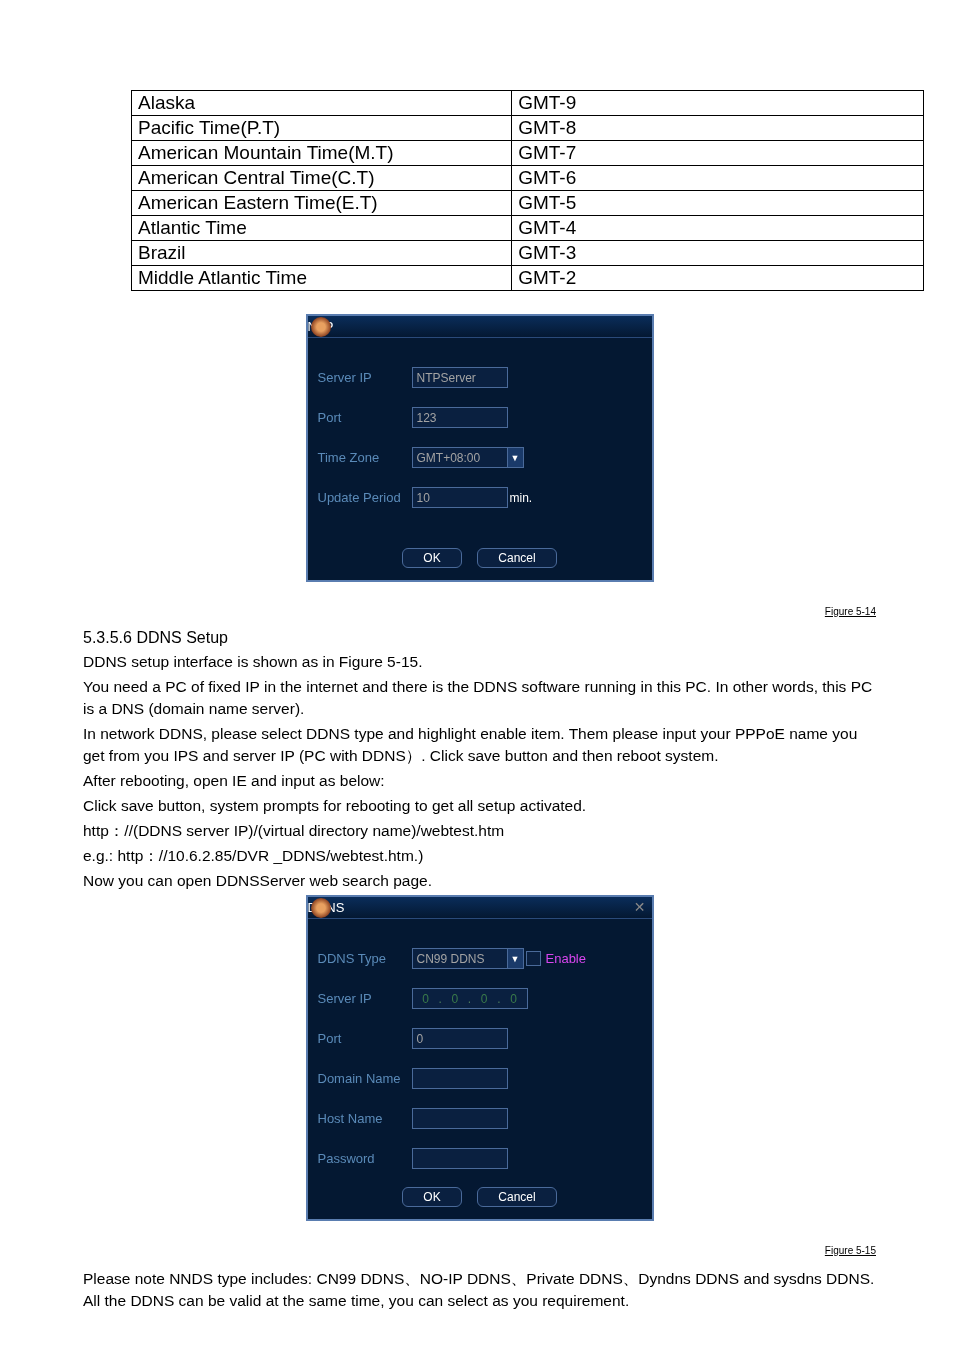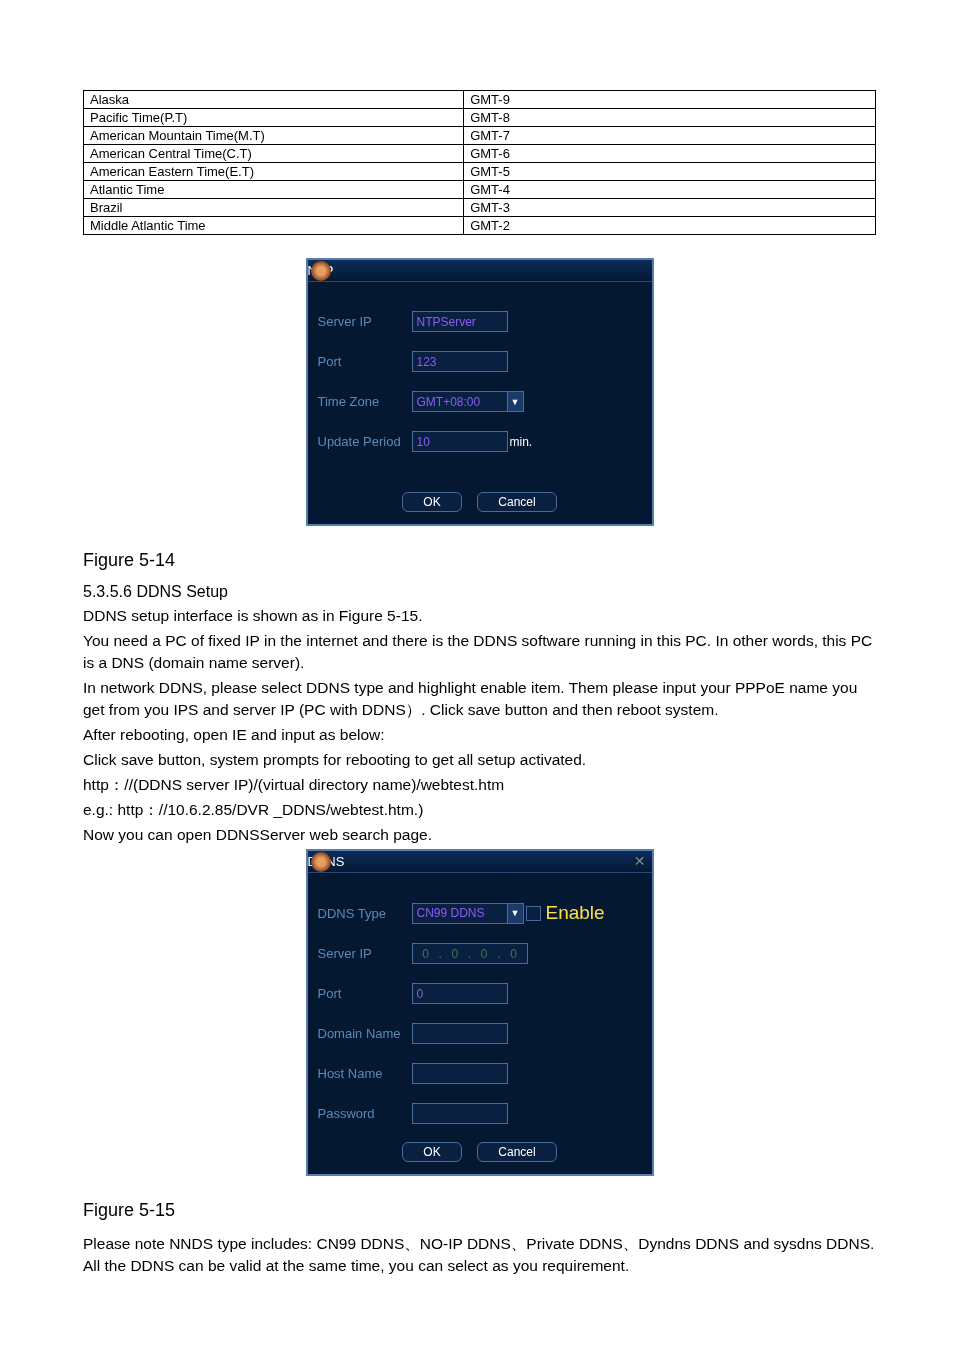--- a/index.html
+++ b/index.html
@@ -12,21 +12,22 @@
     width: 954px;
   }
   .page {
     padding: 90px 78px 40px 83px;
     position: relative;
     min-height: 1270px;
   }
   table.tz {
     border-collapse: collapse;
     width: 100%;
-    font-size: 13px;
+    font-size: 19px;
+    margin-left: 48px;
   }
   table.tz td {
     border: 1px solid #000;
     padding: 1px 6px;
     vertical-align: top;
   }
   table.tz td:first-child { width: 48%; }
   .dialog-wrap {
     text-align: center;
     margin-top: 23px;
@@ -77,21 +78,21 @@
     gap: 2px;
     margin-top: 19px;
   }
   .dlg-label {
     width: 92px;
     color: #5a8ab8;
   }
   .dlg-input {
     background: #0a2040;
     border: 1px solid #4a6a9a;
-    color: #8b5cf6;
+    color: #a3a3a3;
     height: 17px;
     padding: 1px 4px;
     font-size: 12px;
     width: 86px;
     box-sizing: content-box;
   }
   .dlg-select {
     position: relative;
     display: inline-flex;
   }
@@ -123,39 +124,40 @@
   .tiny { font-size: 12px; }
   .checkbox {
     display: inline-block;
     width: 13px;
     height: 13px;
     border: 1px solid #4a6a9a;
     background: #0a2040;
     margin-right: 3px;
     vertical-align: middle;
   }
-  .chk-label { color: #fde047; font-size: 19px; vertical-align: middle;}
+  .chk-label { color: #d946ef; font-size: 13px; vertical-align: middle;}
   .btn-row {
     text-align: center;
     margin-top: 18px;
   }
   .dlg-btn {
     display: inline-block;
     border: 1px solid #4a6a9a;
     background: #0a2040;
     color: #fff;
     padding: 2px 20px;
     font-size: 12px;
     border-radius: 6px;
     margin: 0 6px;
   }
   .fig-cap {
-    text-align: left;
+    text-align: right;
     margin: 24px 0 12px 0;
-    font-size: 18px;
+    font-size: 10px;
+    text-decoration: underline;
   }
   h3.sub {
     font-size: 16px;
     font-weight: normal;
     margin: 6px 0 4px 0;
   }
   p.body {
     margin: 3px 0;
     line-height: 1.42;
   }

